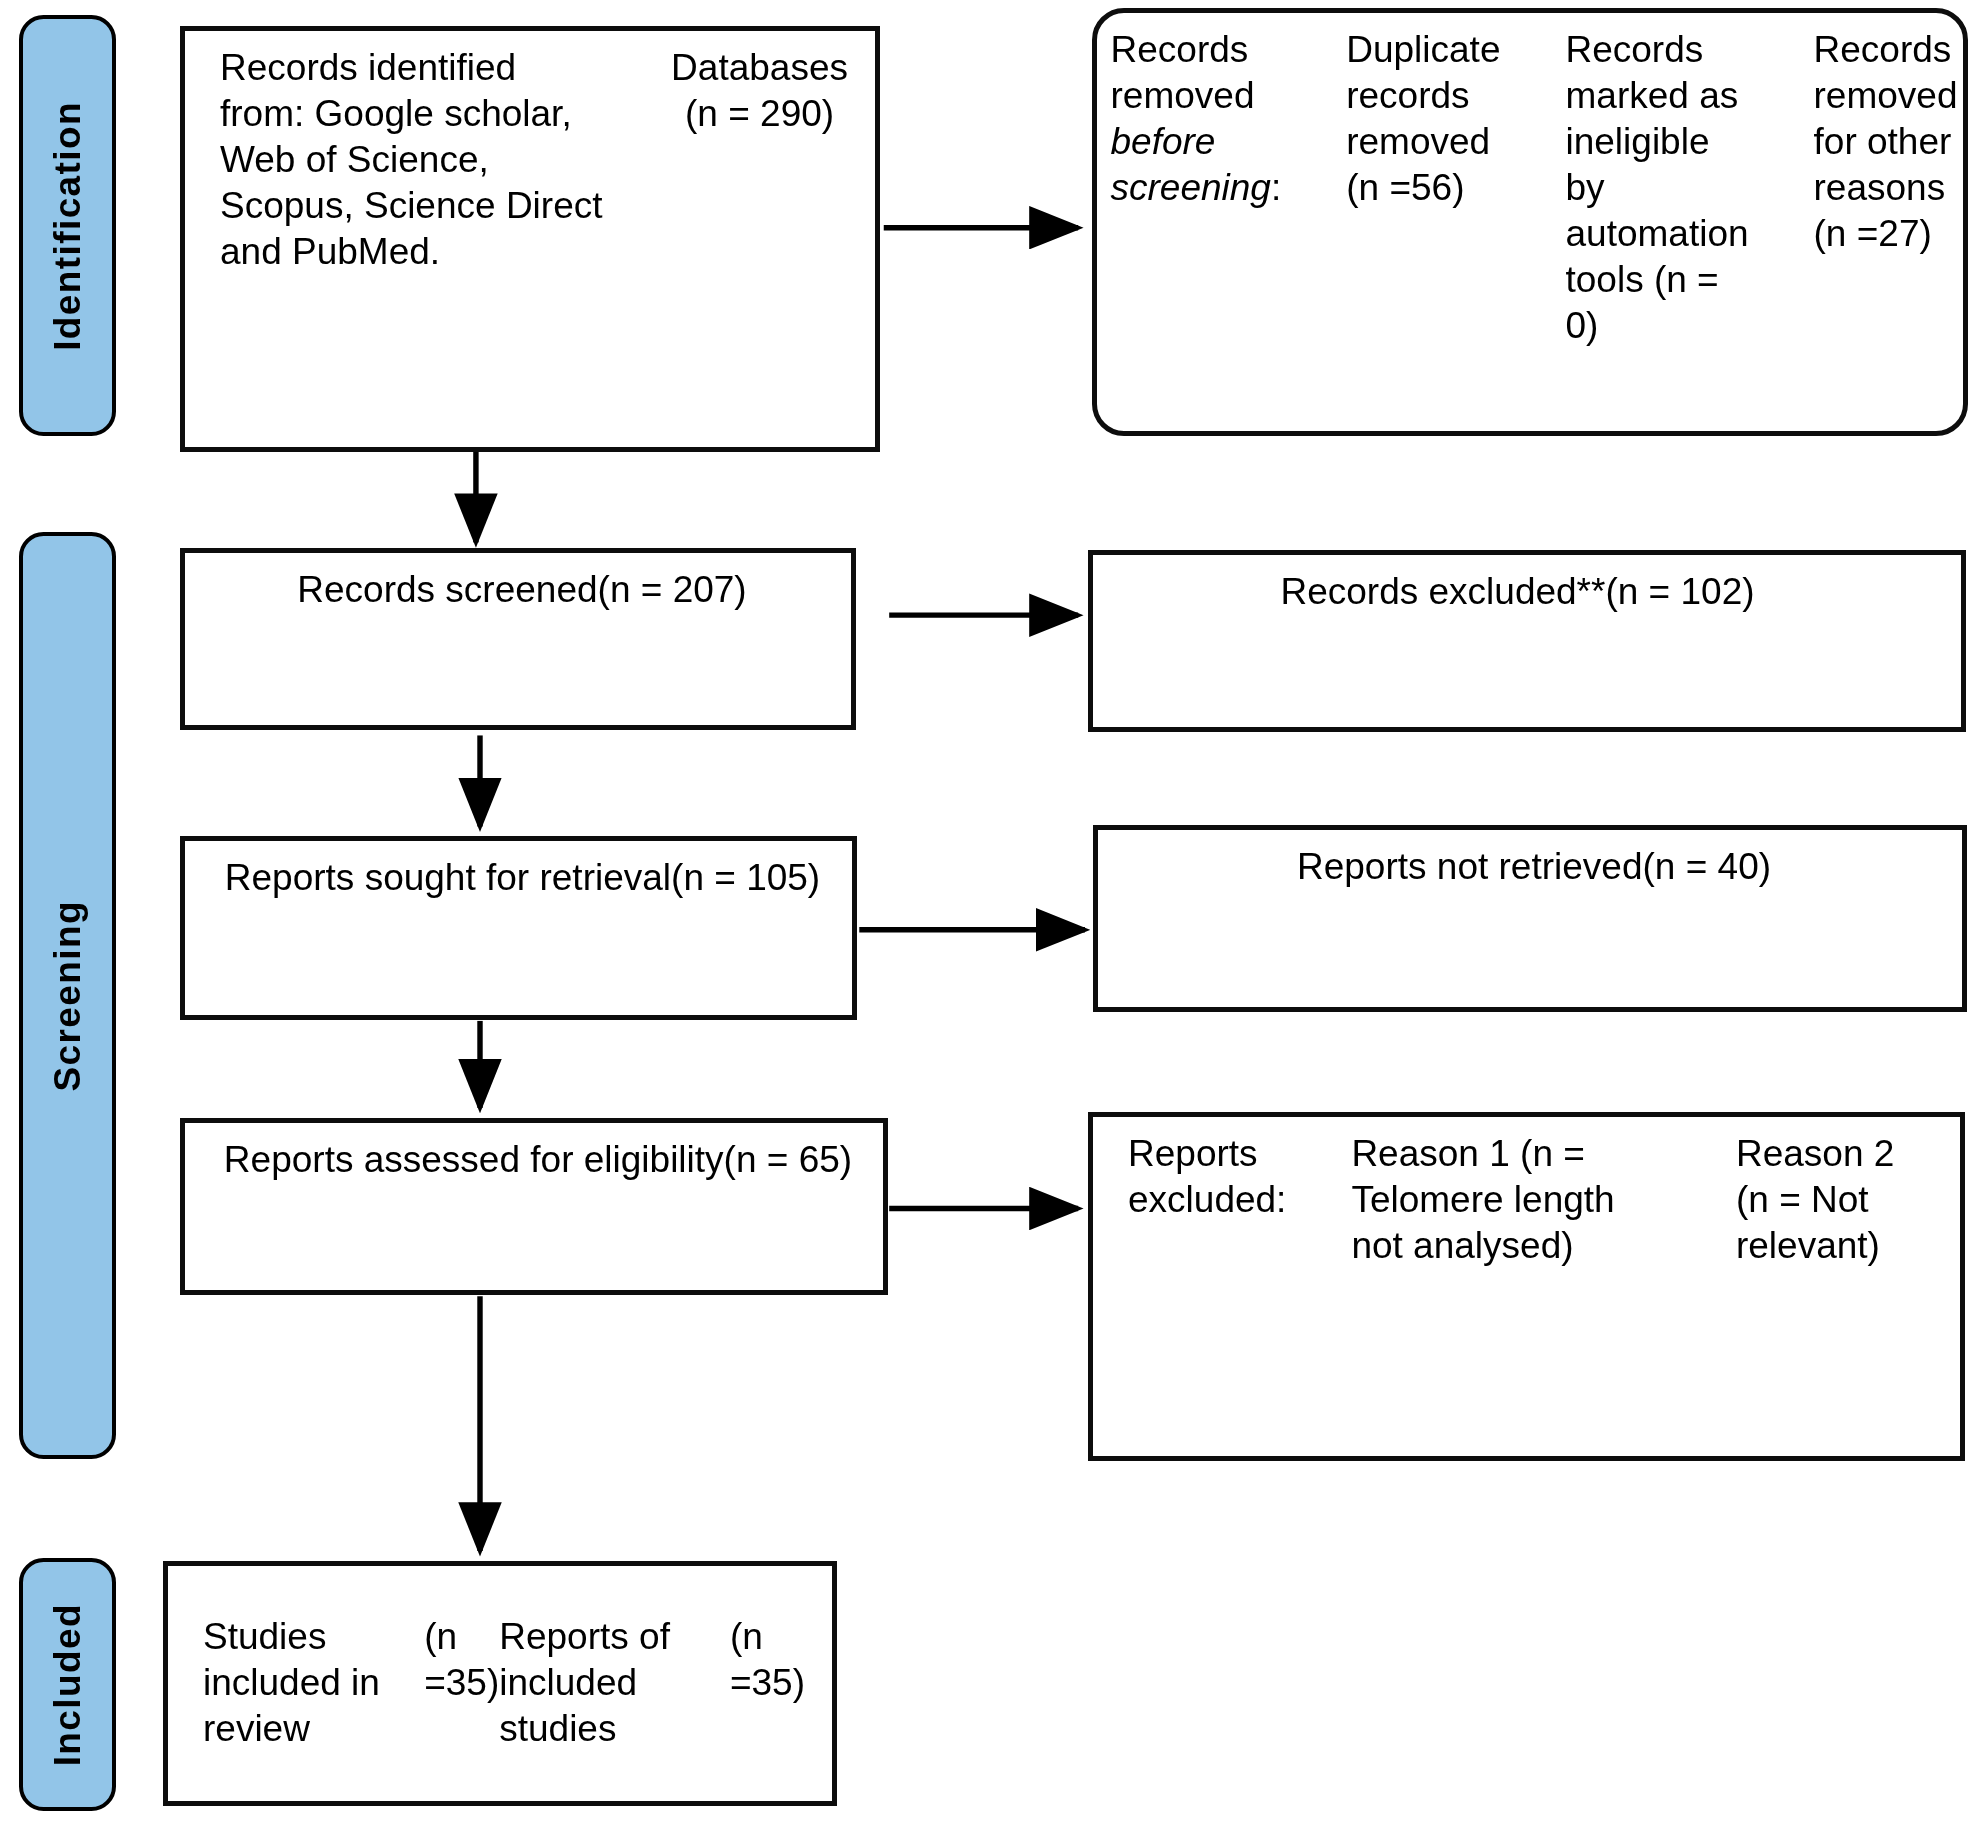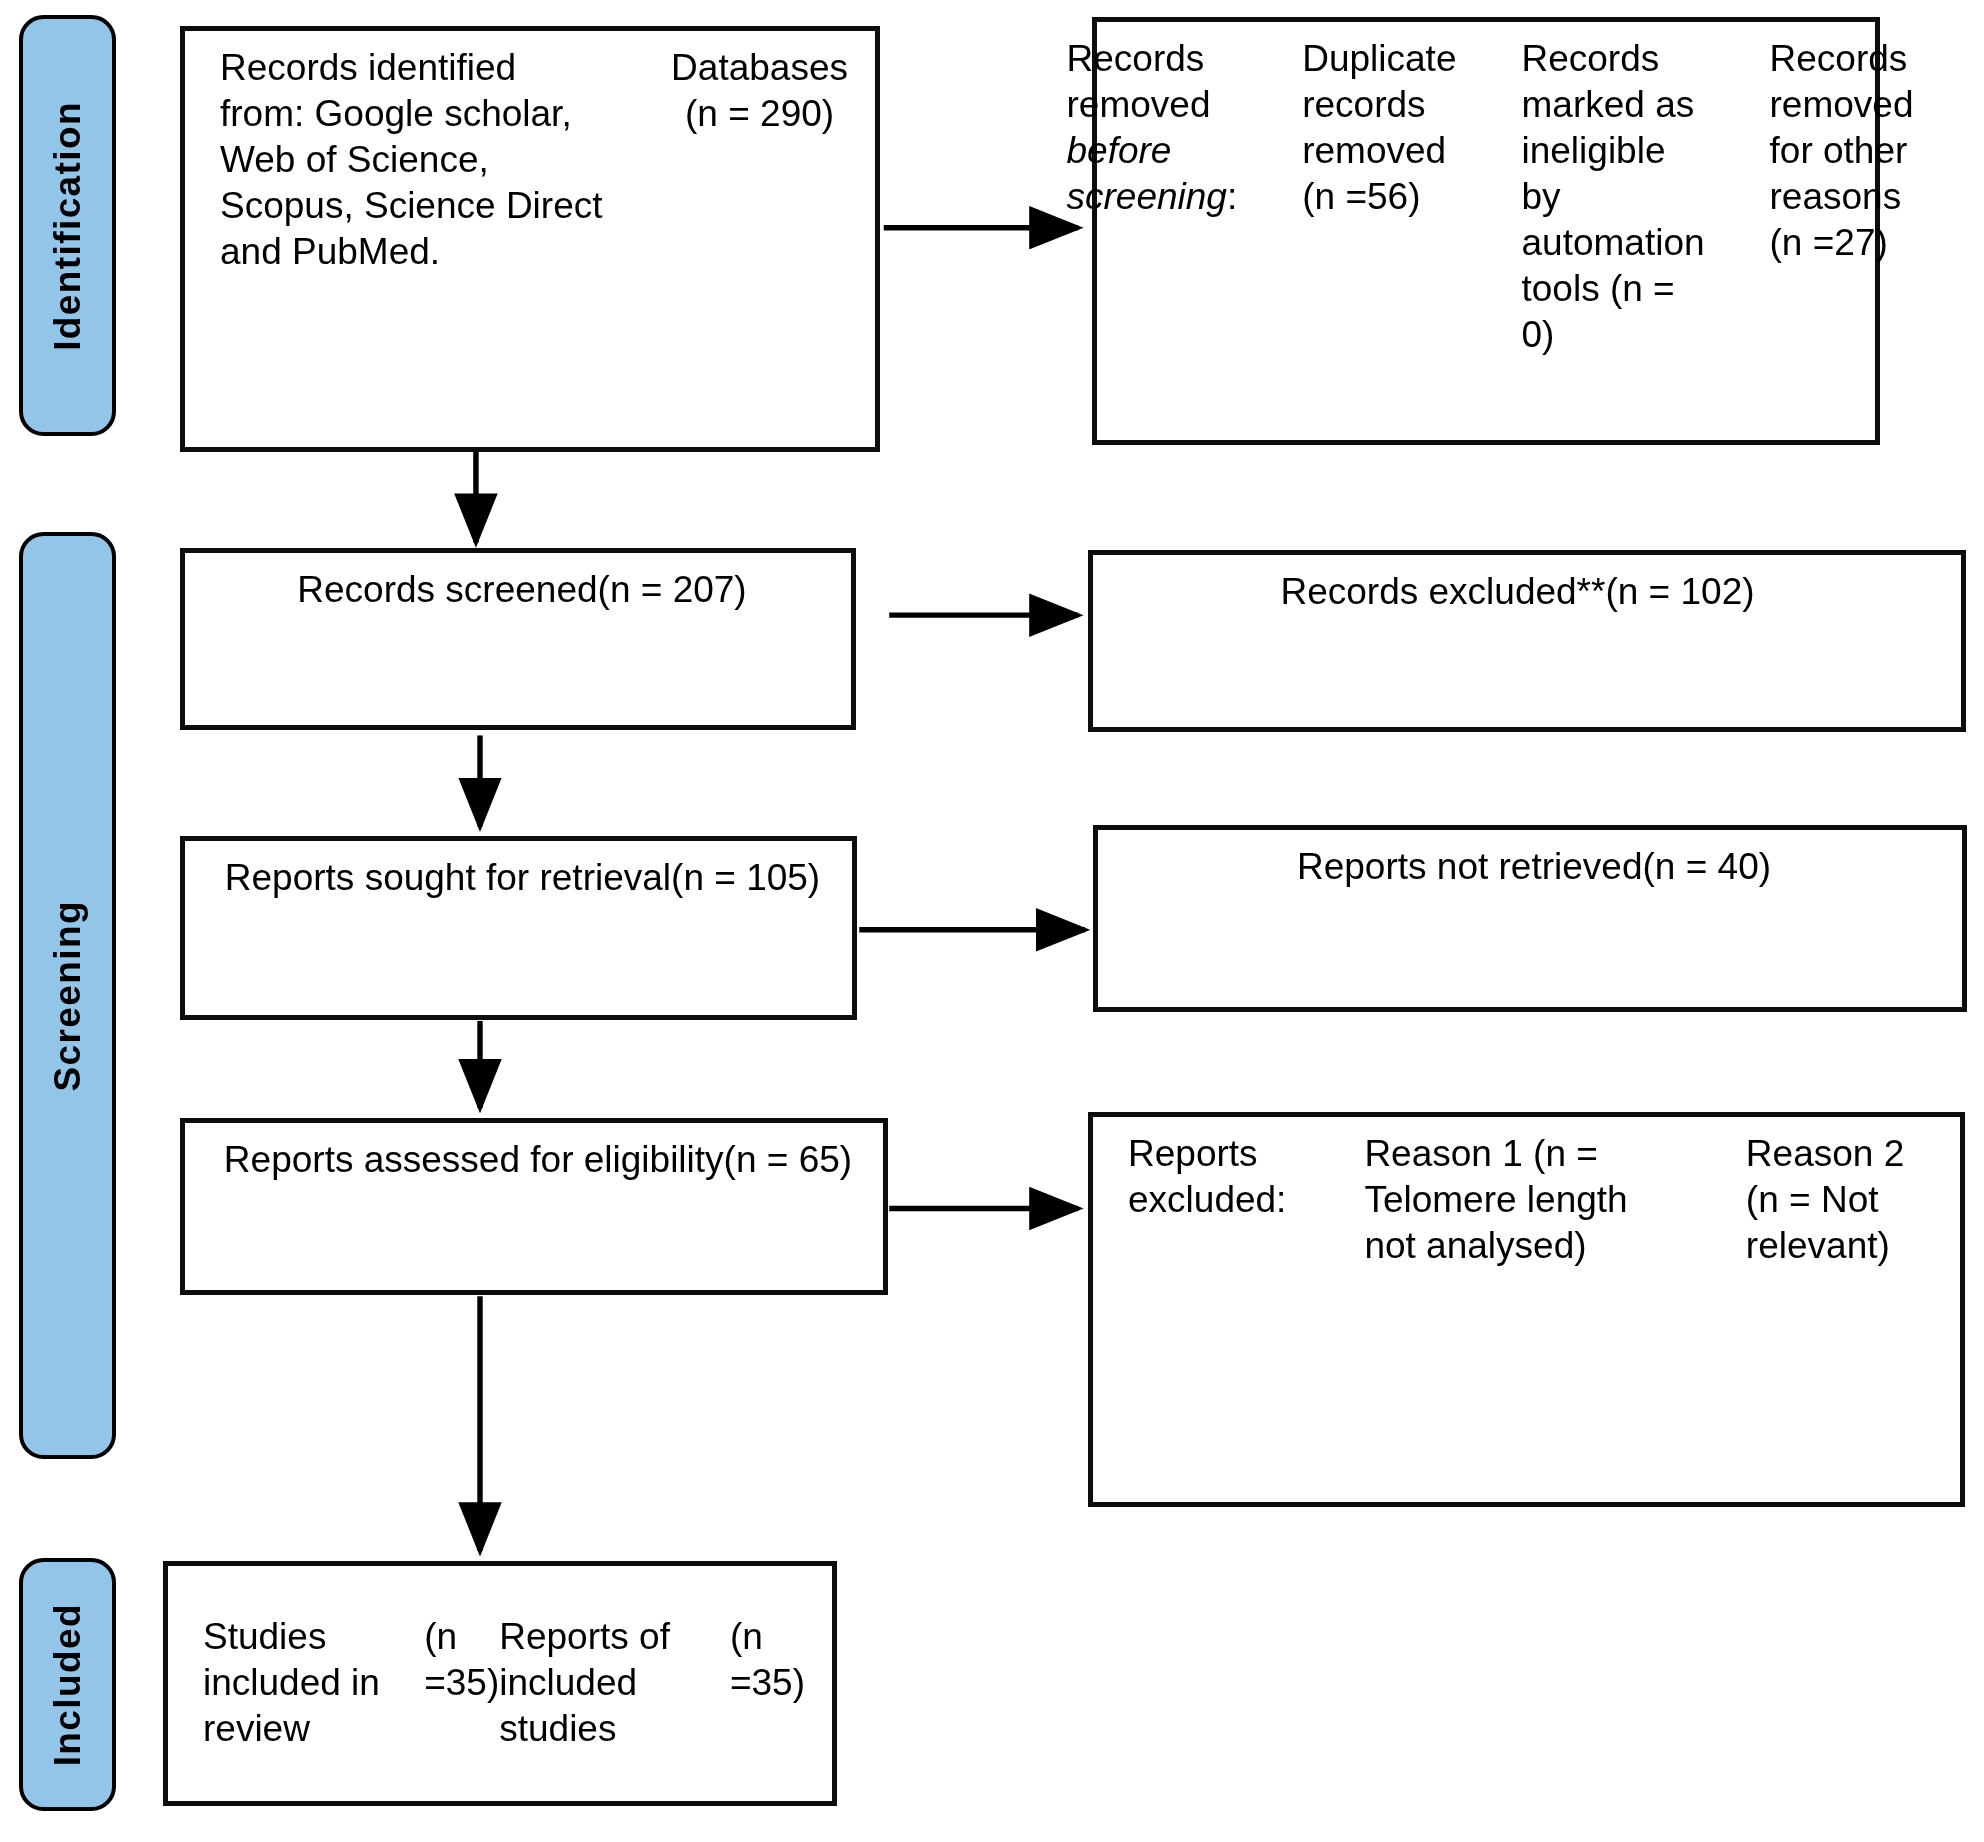--- a/index.html
+++ b/index.html
@@ -50,27 +50,27 @@
     justify-content: center;
     padding: 13.6px 27px 13.6px 35px;
     font-size: 37px;
     line-height: 46px;
   }
   .node p { margin: 0; }
   .sub     { padding-left: 65px; }
   .indent1 { padding-left: 68px; text-align: center; }
 
   #box-records-identified   { left: 180px;  top: 26px;   width: 700px; height: 426px; padding-bottom: 75px; }
-  #box-records-removed      { left: 1092px; top: 17px;   width: 788px; height: 428px; }
+  #box-records-removed      { left: 1092px; top: 8px;   width: 876px; height: 428px; border-radius: 32px; }
   #box-records-screened     { left: 180px;  top: 548px;  width: 676px; height: 182px; }
   #box-records-excluded     { left: 1088px; top: 550px;  width: 878px; height: 182px; padding-left: 8px; }
   #box-reports-sought       { left: 180px;  top: 836px; width: 677px;  height: 184px; }
   #box-reports-not-retrieved{ left: 1093px; top: 825px; width: 874px; height: 187px; }
   #box-reports-assessed     { left: 180px;  top: 1118px; width: 708px; height: 177px; }
-  #box-reports-excluded     { left: 1088px; top: 1112px; width: 877px; height: 395px; gap: 13px; }
+  #box-reports-excluded     { left: 1088px; top: 1112px; width: 877px; height: 349px; }
   #box-studies-included     { left: 163px;  top: 1561px; width: 674px;  height: 245px; padding-top: 48px; }
 
   
   .arrows {
     position: absolute;
     left: 0; top: 0;
     width: 1985px;
     height: 1842px;
     pointer-events: none;
   }

